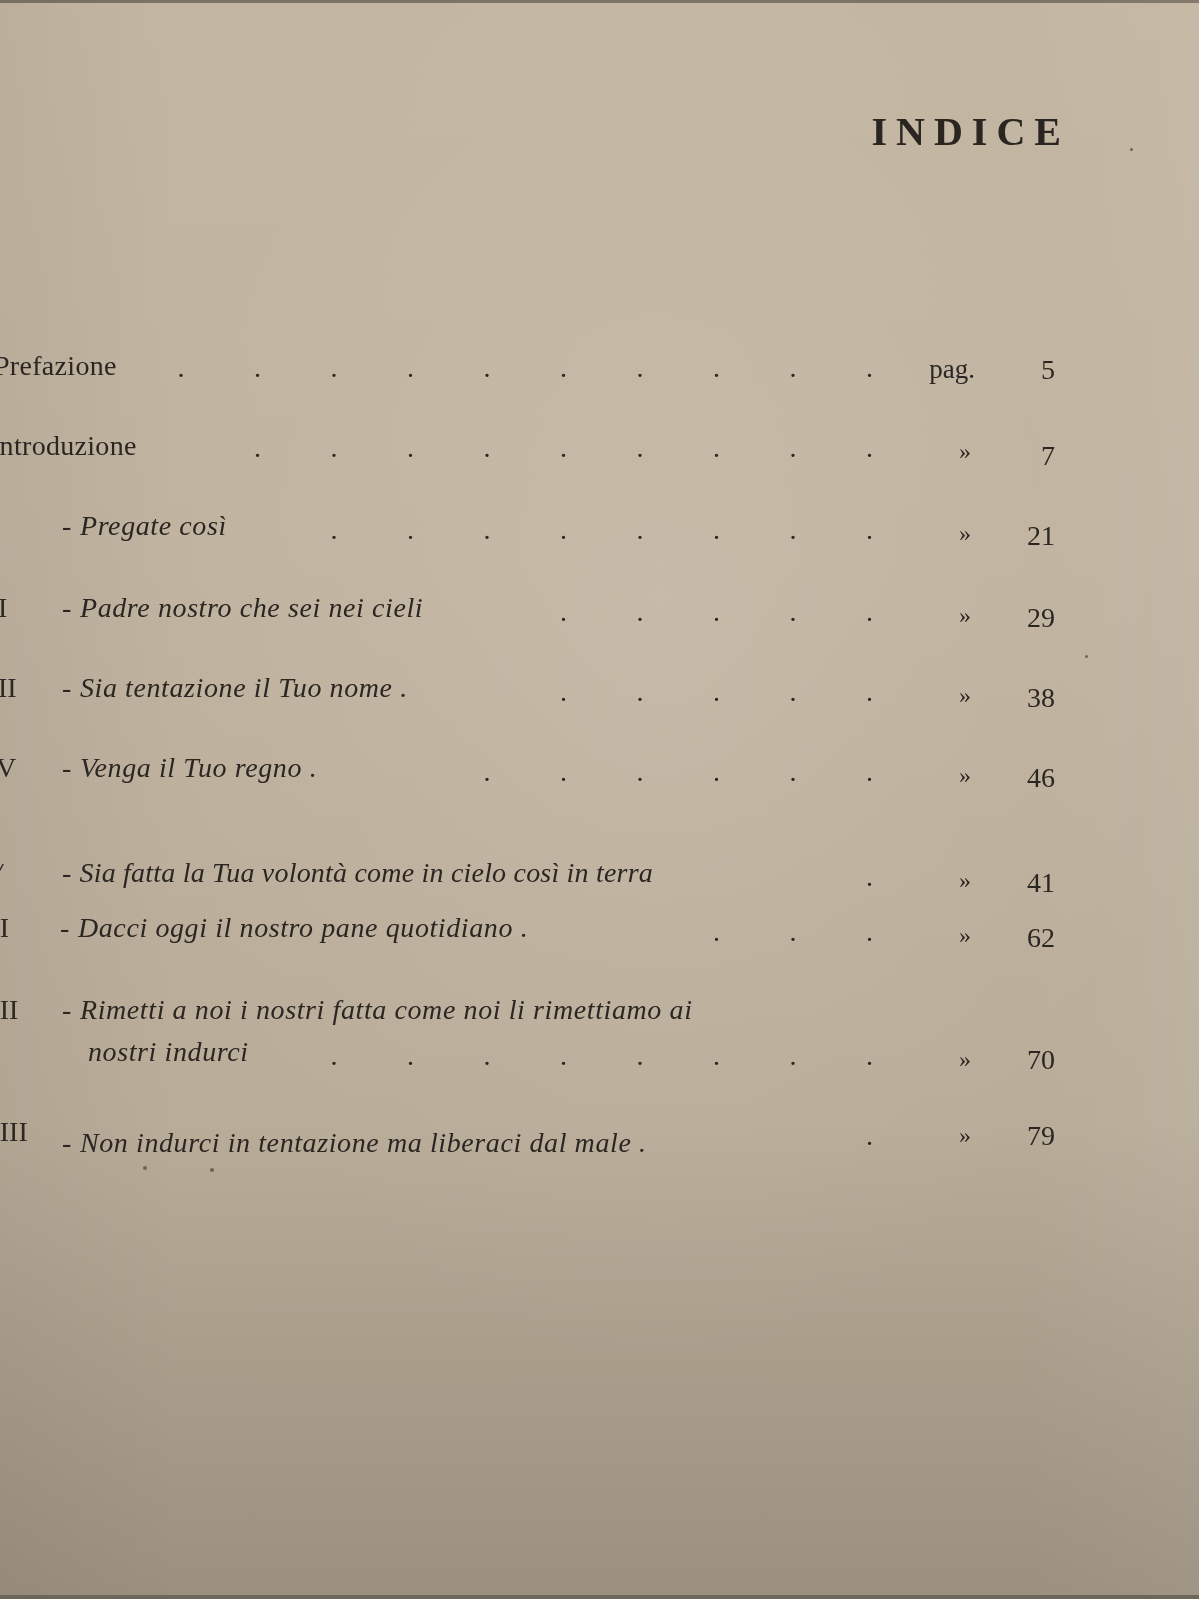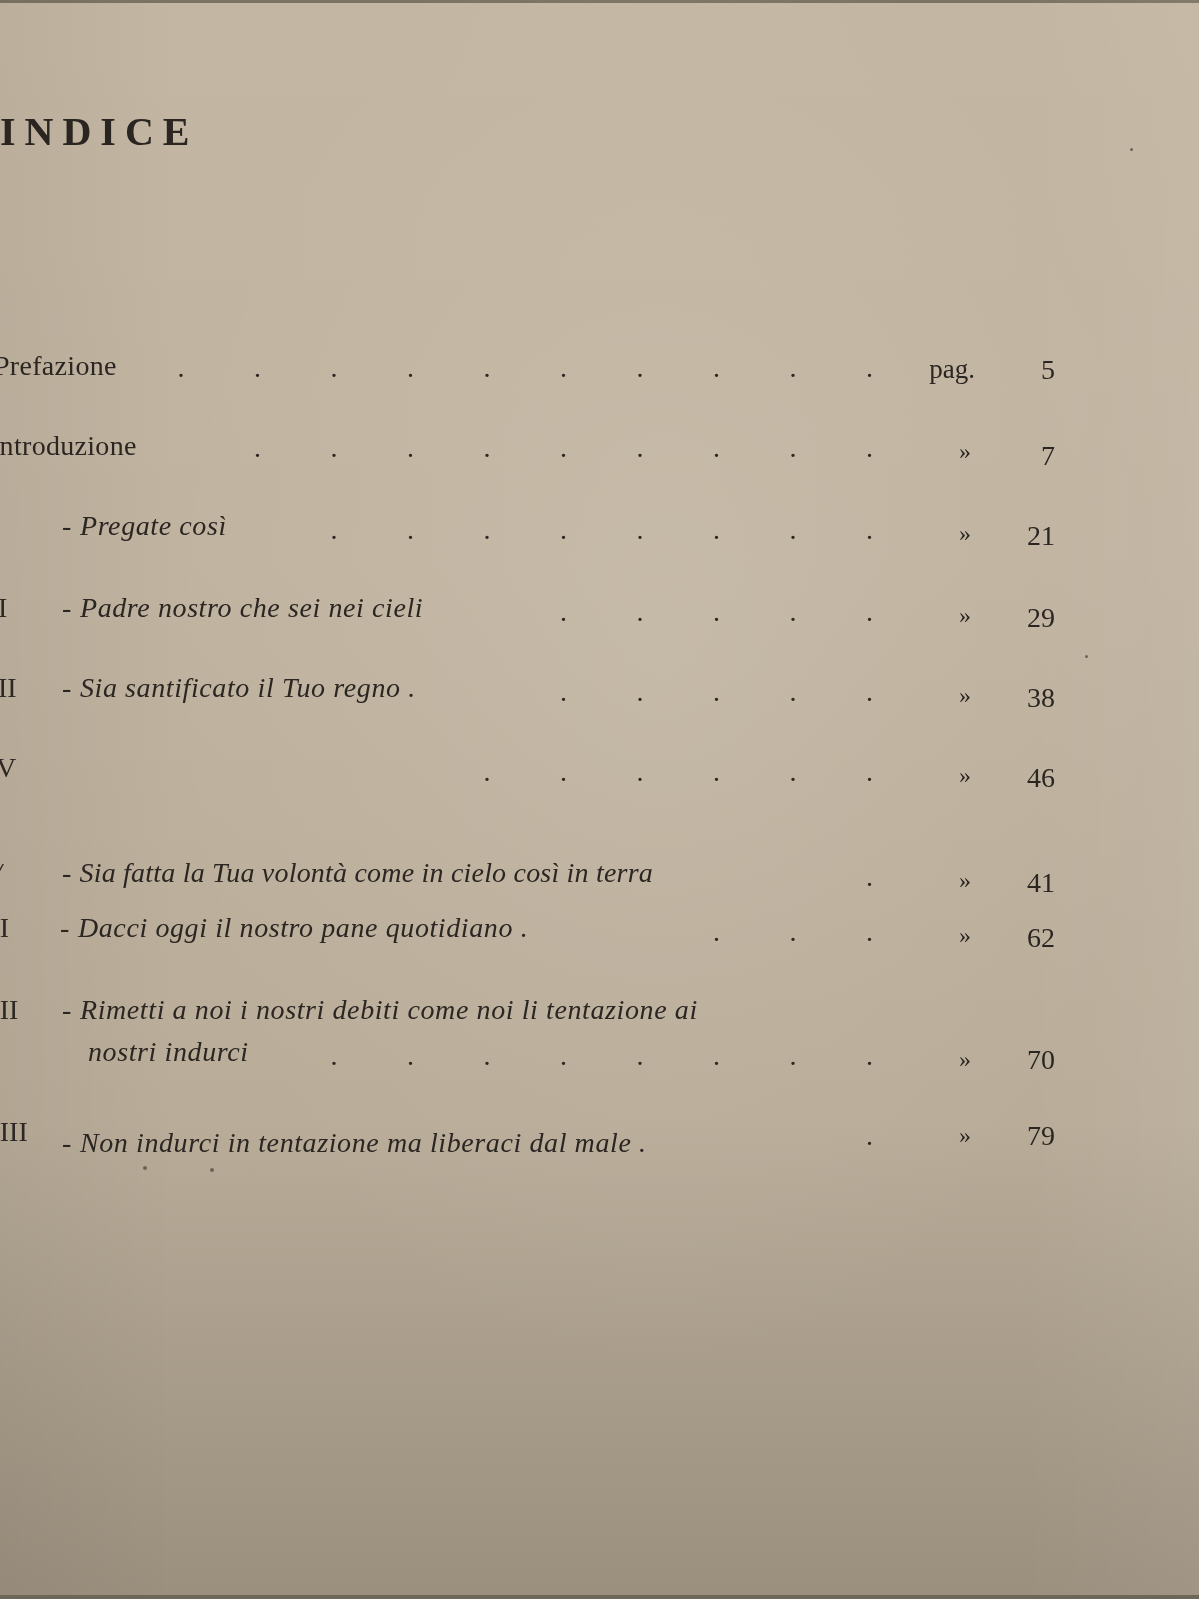--- a/index.html
+++ b/index.html
@@ -15,21 +15,21 @@
     background:
       radial-gradient(ellipse at 55% 40%, rgba(255,250,240,0.10) 0%, rgba(0,0,0,0) 55%),
       linear-gradient(90deg, rgba(0,0,0,0.04) 0%, rgba(0,0,0,0) 15%, rgba(0,0,0,0) 85%, rgba(255,255,255,0.05) 100%),
       linear-gradient(180deg, rgba(0,0,0,0) 70%, rgba(60,50,40,0.12) 100%);
   }
   .top-edge { position: absolute; left: 0; top: 0; width: 100%; height: 3px; background: #7d7364; }
   .bottom-edge { position: absolute; left: 0; bottom: 0; width: 100%; height: 4px; background: #6f665a; }
 
   .title {
     position: absolute; left: 0; width: 1070px; top: 108px;
-    text-align: left;
+    text-align: right;
     font-size: 40px; letter-spacing: 9px;
     font-family: "Liberation Serif", "DejaVu Serif", serif;
     font-weight: bold; color: #2a2521;
   }
 
   .toc-row { position: absolute; left: 0; width: 1199px; height: 40px; }
   .numeral {
     position: absolute; right: calc(1199px - 24px); top: 0;
     font-size: 28px; white-space: nowrap; text-align: right; color: #2d2824;
   }
@@ -104,31 +104,34 @@
   <span class="leaders" style="top:4px;">
     <span>.</span><span>.</span><span>.</span><span>.</span><span>.</span>
   </span>
   <span class="ditto" style="top:10px;">»</span>
   <span class="page-num" style="top:10px;">29</span>
 </div>
 
 <div class="toc-row" style="top:672px;">
   <span class="numeral" style="right:auto;left:-2px;">II</span>
   <span class="entry-title italic">
-    <span class="dash">-</span><span>Sia santificato il Tuo regno .</span>
+    <span class="dash">-</span><span>Sia tentazione il Tuo nome .</span>
   </span>
   <span class="leaders" style="top:4px;">
     <span>.</span><span>.</span><span>.</span><span>.</span><span>.</span>
   </span>
   <span class="ditto" style="top:10px;">»</span>
   <span class="page-num" style="top:10px;">38</span>
 </div>
 
 <div class="toc-row" style="top:752px;">
   <span class="numeral" style="right:auto;left:-4px;">V</span>
+  <span class="entry-title italic">
+    <span class="dash">-</span><span>Venga il Tuo regno .</span>
+  </span>
   <span class="leaders" style="top:4px;">
     <span>.</span><span>.</span><span>.</span><span>.</span><span>.</span><span>.</span>
   </span>
   <span class="ditto" style="top:10px;">»</span>
   <span class="page-num" style="top:10px;">46</span>
 </div>
 
 <div class="toc-row" style="top:857px;">
   <span class="numeral" style="right:auto;left:-6px;font-style:italic;">/</span>
   <span class="entry-title italic" style="letter-spacing:0.2px;">
@@ -149,21 +152,21 @@
   <span class="leaders" style="top:4px;">
     <span>.</span><span>.</span><span>.</span>
   </span>
   <span class="ditto" style="top:10px;">»</span>
   <span class="page-num" style="top:10px;">62</span>
 </div>
 
 <div class="toc-row" style="top:994px; height:90px;">
   <span class="numeral" style="right:auto;left:-8px;">/II</span>
   <span class="entry-title italic" style="left:62px;">
-    <span class="dash">-</span><span>Rimetti a noi i nostri debiti come noi li tentazione ai</span>
+    <span class="dash">-</span><span>Rimetti a noi i nostri fatta come noi li rimettiamo ai</span>
   </span>
   <span class="entry-title italic" style="left:88px; top:42px;">nostri indurci</span>
   <span class="leaders" style="top:46px;">
     <span>.</span><span>.</span><span>.</span><span>.</span><span>.</span><span>.</span><span>.</span><span>.</span>
   </span>
   <span class="ditto" style="top:52px;">»</span>
   <span class="page-num" style="top:50px;">70</span>
 </div>
 
 <div class="toc-row" style="top:1116px;">

